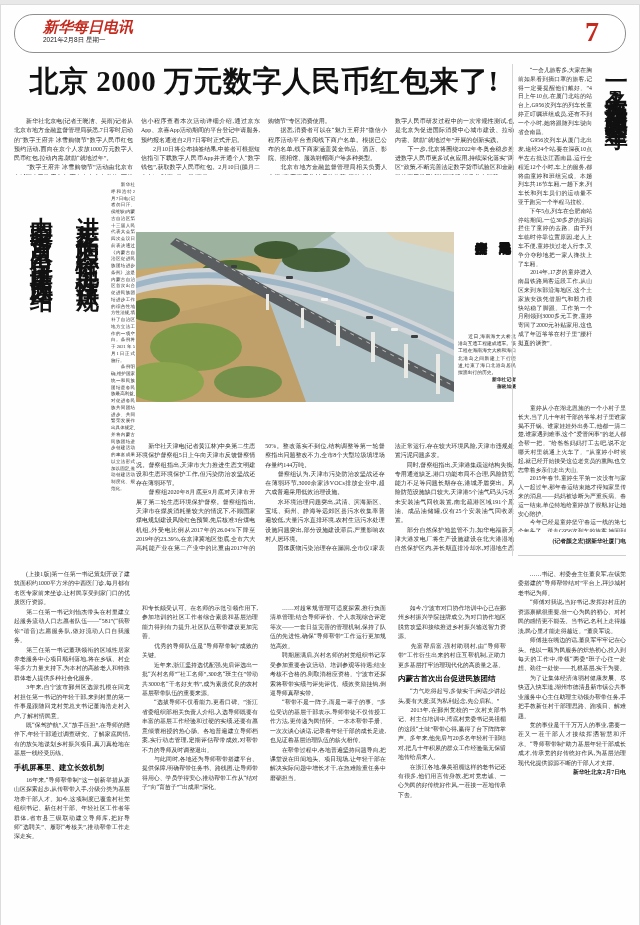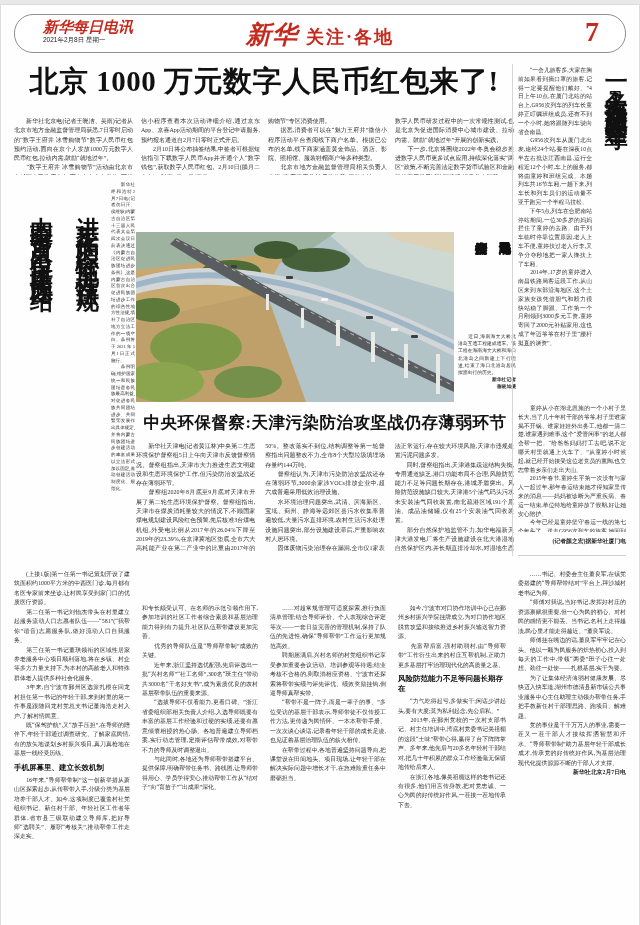--- a/index.html
+++ b/index.html
@@ -40,28 +40,24 @@
 </head>
 <body>
 
 <div class="page">
 
   <div class="abs mast" style="left:14px;top:10px;width:610px;height:37px;">
     <div class="abs" style="left:28px;top:5px;">
       <div class="logo red">新华每日电讯</div>
       <div class="mdate">2021年2月8日 星期一</div>
     </div>
-    <div class="abs" style="left:50%;top:3px;transform:translateX(-50%);display:flex;align-items:baseline;gap:8px;">
-      <span class="brand red">新华</span>
-      <span class="sect red">关注·各地</span>
-    </div>
     <div class="abs pno red" style="right:26px;top:1px;">7</div>
   </div>
 
-  <div class="abs h-big" style="left:14px;top:62px;width:500px;">北京 1000 万元数字人民币红包来了!</div>
+  <div class="abs h-big" style="left:14px;top:62px;width:500px;">北京 2000 万元数字人民币红包来了!</div>
 
   <div class="abs cols4" style="left:14px;top:113px;width:500px;height:58px;">
     <div class="txt b6">　　新华社北京电(记者王晓洁、吴雨)记者从北京市地方金融监督管理局获悉,7日零时启动的“数字王府井 冰雪购物节”数字人民币红包预约活动,面向在京个人发放1000万元数字人民币红包,拉动内需,鼓励“就地过年”。
 　　“数字王府井 冰雪购物节”活动由北京市东城区人民政府主办,面向在京个人发放5万份数</div>
     <div class="txt b6">信小程序查看本次活动详细介绍,通过京东App、京喜App活动期间的平台登记申请服务,预约报名通道自2月7日零时正式开启。
 　　2月10日将公布抽签结果,中签者可根据短信指引下载数字人民币App并开通个人“数字钱包”,获取数字人民币红包。2月10日(腊月二十九)21时至2月17日(正月</div>
     <div class="txt b6">购物节”专区消费使用。
 　　据悉,消费者可以在“魅力王府井”微信小程序活动平台查阅线下商户名单。根据已公布的名单,线下商家涵盖黄金饰品、酒店、影院、照相馆、服装鞋帽商户等多种类型。
 　　北京市地方金融监督管理局相关负责人介绍,“数字王府井 冰雪购物节”活动支持</div>
     <div class="txt b6">数字人民币研发过程中的一次常规性测试,也是北京为促进国际消费中心城市建设、拉动内需、鼓励“就地过年”开展的创新实践。
@@ -114,21 +110,20 @@
   </div>
 
   <div class="abs" style="left:458px;top:228px;width:58px;height:170px;">
     <div class="vhead-rl" style="font-size:12.5px;line-height:1.9;height:96px;margin-left:auto;text-align:left;">海口北港岛居民
 告别摆渡出行</div>
     <div class="txt b48" style="margin-top:5px;">　　近日,海南海文大桥北港岛互通工程建成通车。该工程在海南海文大桥和海口北港岛之间新建上下行匝道,结束了海口北港岛居民摆渡出行的历史。</div>
     <div class="txt b48 credit" style="text-align:right;">新华社记者
 蒲晓旭摄</div>
   </div>
 
-  <div class="abs h-mid" style="left:136px;top:408px;width:378px;">中央环保督察:天津污染防治攻坚战仍存薄弱环节</div>
   <div class="abs cols3" style="left:136px;top:438px;width:378px;height:112px;">
     <div class="txt b6">　　新华社天津电(记者黄江林)中央第二生态环境保护督察组5日上午向天津市反馈督察情况。督察组指出,天津市大力推进生态文明建设和生态环境保护工作,但污染防治攻坚战还存在薄弱环节。
 　　督察组2020年8月底至9月底对天津市开展了第二轮生态环境保护督察。督察组指出,天津市在煤炭消耗量较大的情况下,不顾国家煤电规划建设风险红色预警,先后核准3台煤电机组,外受电比例从2017年的26.04%下降至2019年的23.39%,在京津冀地区垫底,全市六大高耗能产业在第二产业中的比重由2017年的33.5%上升至2019年的36.4%,全市铁路专用线货物运输量占比不足</div>
     <div class="txt b6">50%。整改落实不到位,结构调整等第一轮督察指出问题整改不力,全市8个大型垃圾填埋场存量约144万吨。
 　　督察组认为,天津市污染防治攻坚战还存在薄弱环节,3000余家涉VOCs排放企业中,超六成普遍采用低效治理设施。
 　　水环境治理问题突出,武清、滨海新区、宝坻、蓟州、静海等远郊区县污水收集率普遍较低,大量污水直排环境,农村生活污水处理设施问题突出,部分设施建设滞后,严重影响农村人居环境。
 　　固体废物污染治理存在漏洞,全市仅1家表面处理(酸性)污泥处置单位,且长期无</div>
     <div class="txt b6">法正常运行,存在较大环境风险,天津市违规处置污泥问题多发。
 　　同时,督察组指出,天津港集疏运结构失衡,专用通道缺乏,港口功能布局不合理,风险防范能力不足等问题长期存在,港城矛盾突出。风险防范设施缺口较大,天津港5个油气码头污水未安装油气回收装置,南北疏港区域191个原油、成品油储罐,仅有25个安装油气回收装置。
 　　部分自然保护地监管不力,如华电福新天津大港发电厂将生产设施建设在北大港湿地自然保护区内,并长期直排冷却水,对湿地生态系统造成不利影响。
@@ -166,21 +161,21 @@
 　　与此同时,各地还为导师帮带搭建平台、提供保障,明确帮带任务书、路线图,让导师带得用心、学员学得安心,推动帮带工作从“结对子”向“育苗子”“出成果”深化。</div>
 
   <div class="abs txt b59" style="left:270px;top:600px;width:116px;height:314px;">　　……对超常规管理可适度探索,推行负面清单管理;结合导师评价、个人表现综合评定等次——一套日益完善的管理机制,保持了队伍的先进性,确保“导师帮带”工作运行更加规范高效。
 　　聘期届满后,兴村名师的村党组织书记享受参加重要会议活动、培训参观等待遇;结业考核不合格的,则取消相应资格。宁波市还探索将帮带实绩与评先评优、绩效奖励挂钩,倒逼导师真帮实带。
 　　“帮带不是一阵子,而是一辈子的事。”多位受访的基层干部表示,导师带徒不仅传授工作方法,更传递为民情怀。一本本帮带手册、一次次谈心谈话,记录着年轻干部的成长足迹,也见证着基层治理队伍的薪火相传。
 　　在帮带过程中,各地普遍坚持问题导向,把课堂设在田间地头、项目现场,让年轻干部在解决实际问题中增长才干,在急难险重任务中磨砺担当。</div>
 
   <div class="abs" style="left:398px;top:600px;width:108px;height:314px;overflow:hidden;">
     <div class="txt b59">　　如今,宁波市对口协作培训中心已在鄞州乡村振兴学院挂牌成立,为对口协作地区脱贫攻坚和接续推进乡村振兴输送智力资源。
 　　先富帮后富,强村助弱村,由“导师帮带”工作衍生出来的村庄互帮机制,正助力更多基层打牢治理现代化的高质量之基。</div>
-    <div class="subhead">风险防范能力不足等问题长期存在</div>
+    <div class="subhead">内蒙古首次出台促进民族团结</div>
     <div class="txt b59">　　“力气吃得起亏,多做实干;闲话少讲起头,要有大度;莫为私利起念,先公后私。”
 　　2013年,在鄞州党校的一次村支部书记、村主任培训中,湾底村党委书记吴祖楣的这段“土味”帮带心得,赢得了台下阵阵掌声。多年来,他先后与20多名年轻村干部结对,把几十年积累的群众工作经验毫无保留地传给后来人。
 　　在浙江各地,像吴祖楣这样的老书记还有很多,他们用言传身教,把对党忠诚、一心为民的好传统好作风,一茬接一茬地传承下去。</div>
   </div>
 
   <div class="abs" style="left:518px;top:566px;width:108px;height:348px;overflow:hidden;">
     <div class="txt b59">　　……书记、村委会主任董良军,在镇党委搭建的“导师帮带结对”平台上,拜沙城村老书记为师。
 　　“师傅对我说,当好书记,发挥好村庄的资源禀赋很重要,但一心为民的初心、对村民的感情更不能丢。当书记,名利上走得越淡,民心里才能走得越近。”董良军说。
 　　师傅挂在嘴边的话,董良军牢牢记在心头。他以一颗为民服务的炽热初心,投入到每天的工作中,带领“两委”班子心往一处想、劲往一处使——扎根基层,实干为要。
 　　为了让集体经济薄弱村健康发展、尽快迈入快车道,湖州市德清县新市镇公共事业服务中心主任助理主动领办帮带任务,手把手教新任村干部理思路、跑项目、解难题。

